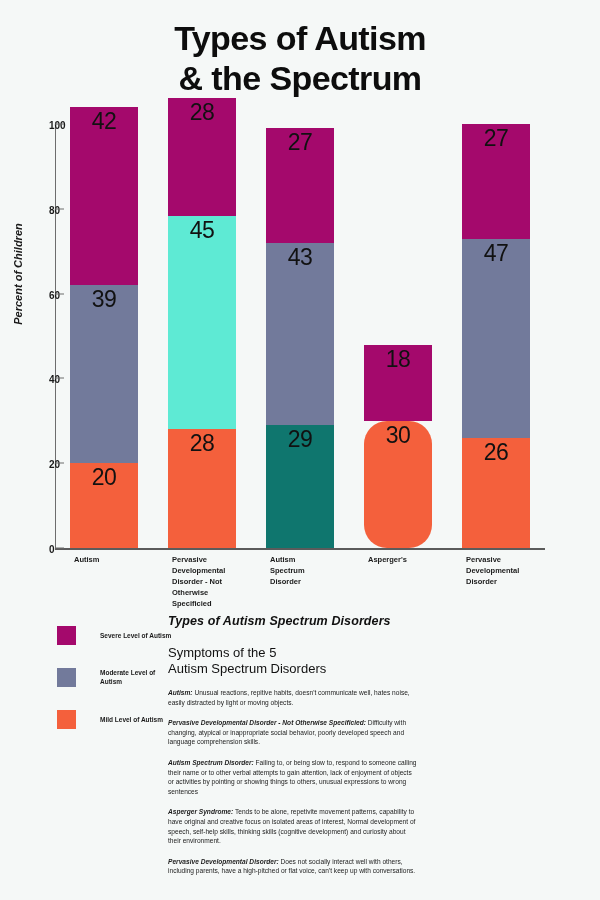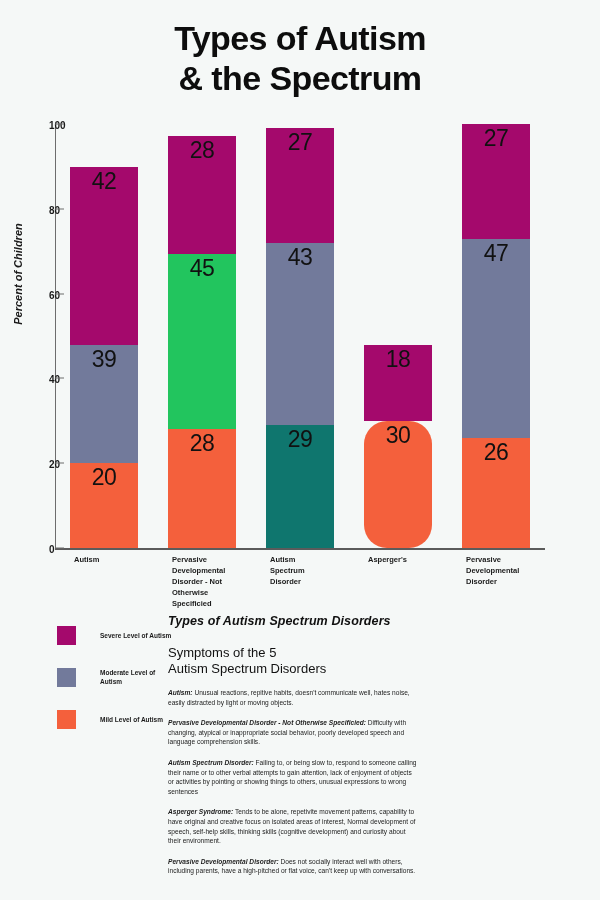--- a/index.html
+++ b/index.html
@@ -200,32 +200,32 @@
 
 <div id="chart">
   <div id="y-axis-title">Percent of Children</div>
   <div id="axis-line-y"></div>
   <div id="axis-line-x"></div>
   <div id="plot">
       <div class="bar" style="left: 15px;">
         <div class="seg seg-severe" style="height: 178.08px; background: rgb(164, 9, 108);">
           <span class="val">42</span>
         </div>
-        <div class="seg seg-moderate" style="height: 118px; background: rgb(114, 122, 155);">
+        <div class="seg seg-moderate" style="height: 178px; background: rgb(114, 122, 155);">
           <span class="val">39</span>
         </div>
         <div class="seg seg-mild" style="height: 84.8px; background: rgb(244, 96, 60);">
           <span class="val">20</span>
         </div>
       </div>
       <div class="bar" style="left: 113px;">
         <div class="seg seg-severe" style="height: 118.72px; background: rgb(164, 9, 108);">
           <span class="val">28</span>
         </div>
-        <div class="seg seg-moderate" style="height: 175px; background: #22c55e;">
+        <div class="seg seg-moderate" style="height: 213px; background: #5eead4;">
           <span class="val">45</span>
         </div>
         <div class="seg seg-mild" style="height: 118.72px; background: rgb(244, 96, 60);">
           <span class="val">28</span>
         </div>
       </div>
       <div class="bar" style="left: 211px;">
         <div class="seg seg-severe" style="height: 114.48px; background: rgb(164, 9, 108);">
           <span class="val">27</span>
         </div>

